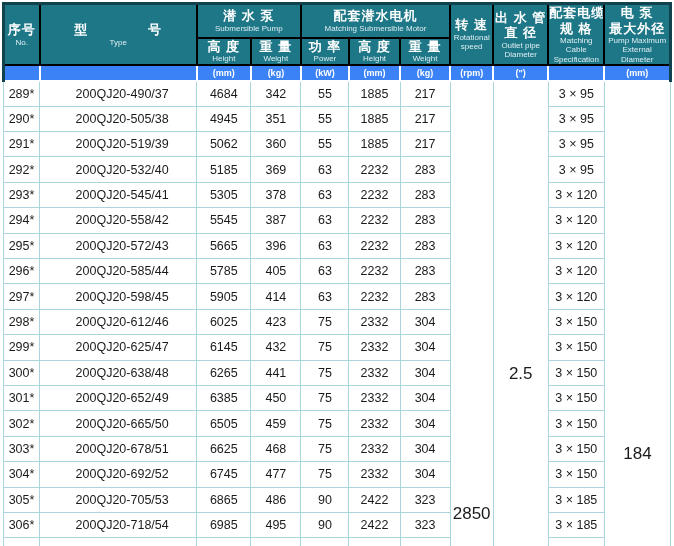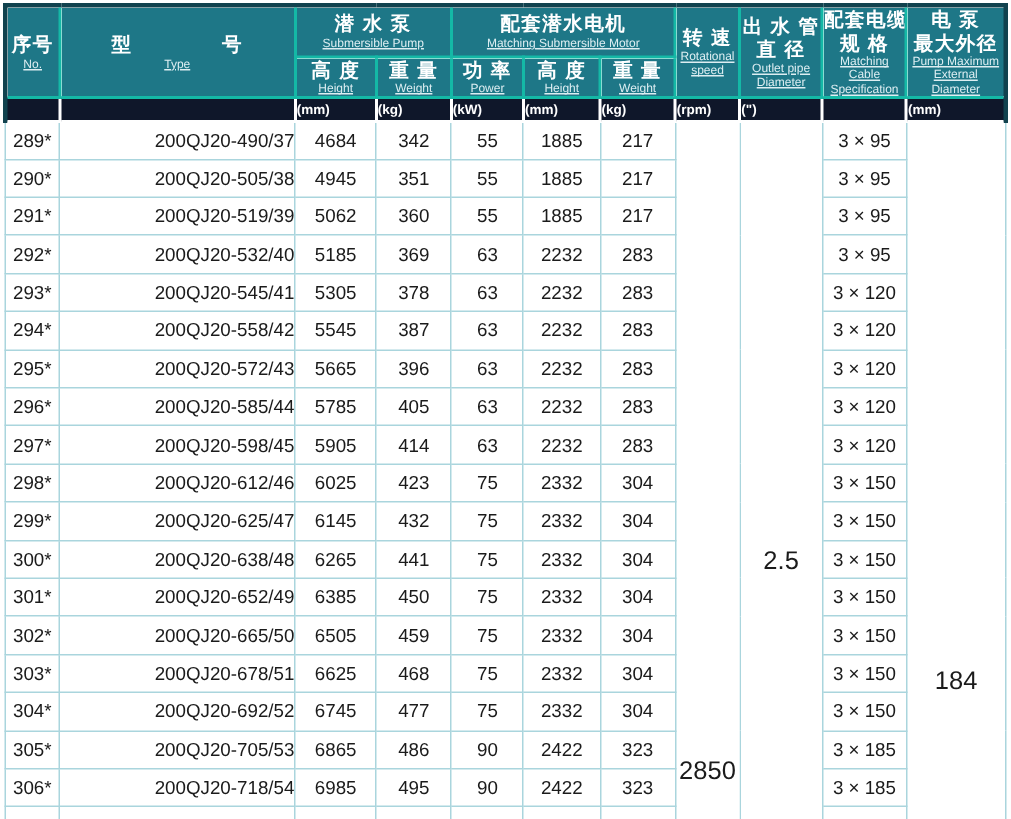--- a/index.html
+++ b/index.html
@@ -10,50 +10,50 @@
   }
   table.spec {
     position:absolute; left:2px; top:2px; width:670px;
     border-collapse:collapse; table-layout:fixed;
   }
   th, td { padding:0; margin:0; }
 
   
   thead th {
     background:#1e7787; color:#ffffff; font-weight:bold;
-    border:2px solid #14b8a6; vertical-align:middle; text-align:center;
+    border:2px solid #000000; vertical-align:middle; text-align:center;
     overflow:hidden;
   }
   tr.h1 { height:34px; }
   tr.h2 { height:26px; }
   tr.h1 th { border-top:3px solid #11424e; }
   th.edge-l, td.edge-l { border-left:3px solid #11424e !important; }
   th.edge-r, td.edge-r { border-right:3px solid #11424e !important; }
   .zh { font-size:13px; line-height:1.2; letter-spacing:1px; white-space:nowrap; }
   .spread { word-spacing:55px; }
-  .en { font-size:8px; font-weight:normal; color:#ddeef2; line-height:1.15; padding:0 1px; letter-spacing:0;text-decoration:underline; }
+  .en { font-size:8px; font-weight:normal; color:#ddeef2; line-height:1.15; padding:0 1px; letter-spacing:0; }
 
   
   tr.units { height:16px; }
   tr.units td {
-    background:#0f172a; color:#ffffff; font-size:9px; font-weight:bold;
-    vertical-align:middle;
+    background:#3b82f6; color:#ffffff; font-size:9px; font-weight:bold;
+    text-align:center; vertical-align:middle;
     border-left:2px solid #ffffff; border-right:2px solid #ffffff;
     border-top:2px solid #11424e; border-bottom:2px solid #ffffff;
   }
 
   
   tbody td {
     background:#ffffff; border:1px solid #aad5dd;
     font-size:12.5px; color:#1b1b1b;
     text-align:center; vertical-align:middle; overflow:hidden;
   }
   tr.data-row { height:25.4px;margin-top:48px; }
   tr.sliver { height:12px; }
-  td.type-cell { text-align:right; padding-left:8px; }
+  td.type-cell { text-align:center; padding-left:8px; }
   td.merged { position:relative; }
   td.merged span {
     position:absolute; left:0; width:100%; text-align:center;
     transform:translateY(-50%); font-size:17px;
   }
   span.v-outlet { top:292px; }
   span.v-maxd  { top:372px; }
   span.v-speed { top:432px; }
 </style>
 </head>

